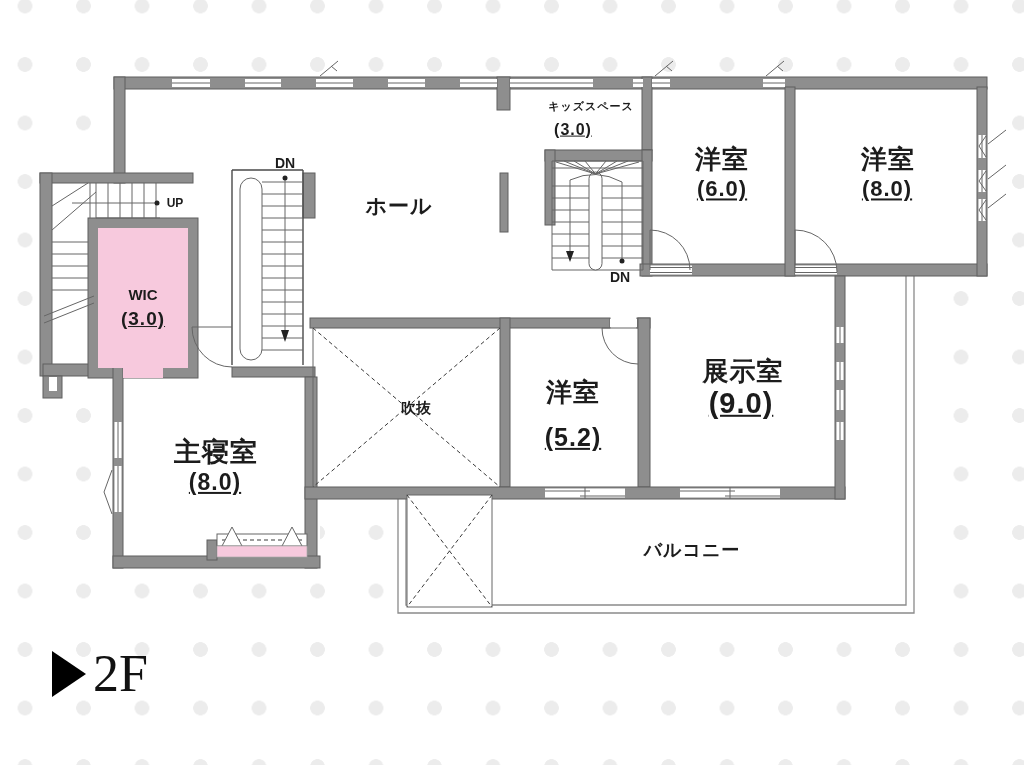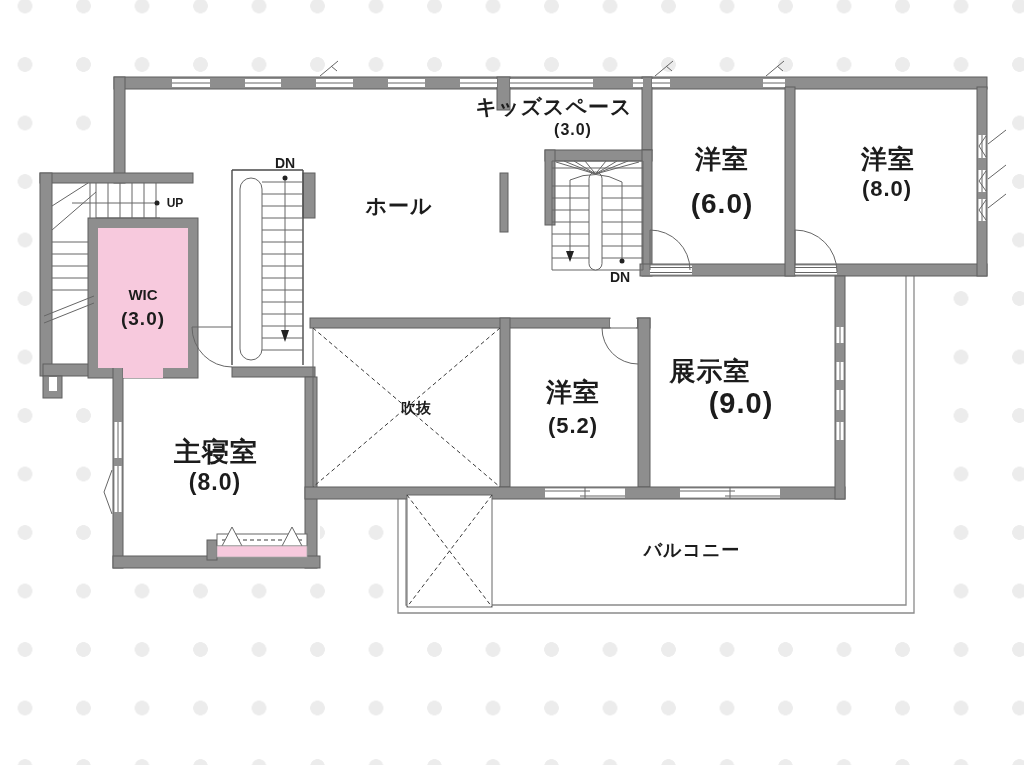--- a/index.html
+++ b/index.html
@@ -28,21 +28,21 @@
   .wh{fill:#ffffff;stroke:var(--line,#666);stroke-width:1;}
   .pink{fill:var(--accent-pink,#f7c9dd);stroke:none;}
   .pinkline{fill:var(--accent-pink,#f7c9dd);stroke:#a9a9a9;stroke-width:.7;}
   .dotpt{fill:#222;stroke:none;}
   .ah{fill:#222;stroke:none;}
   .lbl{
     position:absolute;transform:translate(-50%,-50%);
     color:#1c1c1c;white-space:nowrap;text-align:center;
     font-weight:600;letter-spacing:1px;line-height:1.05;
   }
-  .sm{font-weight:600;}
+  .sm{font-weight:600;text-decoration:underline;}
   #floor-marker{
     position:absolute;left:52px;top:648px;
     display:flex;align-items:center;gap:7px;
   }
   #floor-marker .tri{
     width:0;height:0;
     border-left:34px solid #000;
     border-top:23px solid transparent;
     border-bottom:23px solid transparent;
   }
@@ -195,43 +195,47 @@
     <g>
       <path class="ln" d="M313,328 V487"></path>
       <path class="dash" d="M313,328 L500,487 M500,328 L313,487"></path>
       <rect class="wh" x="407" y="495" width="85" height="112"></rect>
       <path class="dash" d="M407,495 L492,607 M492,495 L407,607"></path>
     </g>
   </svg>
 
   <div class="lbl" style="left:399px;top:206px;font-size:21px;text-align:center;">ホール</div>
 
-  <div class="lbl" style="left:554px;top:107px;font-size:21px;">キッズスペース</div>
+  <div class="lbl" style="left:591px;top:107px;font-size:11px;">キッズスペース</div>
   <div class="lbl sm" style="left:573px;top:130px;font-size:16px;">(3.0)</div>
 
   <div class="lbl" style="left:722px;top:160px;font-size:26px;">洋室</div>
-  <div class="lbl sm" style="left:722px;top:204px;font-size:28px;">(6.0)</div>
+  <div class="lbl sm" style="left:722px;top:189px;font-size:22px;">(6.0)</div>
 
   <div class="lbl" style="left:888px;top:160px;font-size:26px;">洋室</div>
   <div class="lbl sm" style="left:887px;top:189px;font-size:22px;">(8.0)</div>
 
   <div class="lbl" style="left:143px;top:295px;font-size:15px;letter-spacing:0;">WIC</div>
   <div class="lbl sm" style="left:143px;top:319px;font-size:19px;">(3.0)</div>
 
   <div class="lbl" style="left:216px;top:452px;font-size:27px;text-align:right;">主寝室</div>
   <div class="lbl sm" style="left:215px;top:482px;font-size:23px;">(8.0)</div>
 
   <div class="lbl" style="left:406px;top:408px;font-size:15px;letter-spacing:0;padding-left:20px;">吹抜</div>
 
   <div class="lbl" style="left:573px;top:393px;font-size:26px;">洋室</div>
-  <div class="lbl sm" style="left:573px;top:426px;font-size:22px;">(5.2)</div>
-
-  <div class="lbl" style="left:710px;top:372px;font-size:26px;">展示室</div>
+  <div class="lbl sm" style="left:573px;top:437px;font-size:25px;">(5.2)</div>
+
+  <div class="lbl" style="left:743px;top:372px;font-size:26px;">展示室</div>
   <div class="lbl sm" style="left:741px;top:403px;font-size:29px;">(9.0)</div>
 
   <div class="lbl" style="left:692px;top:550px;font-size:18px;">バルコニー</div>
 
   <div class="lbl" style="left:175px;top:203px;font-size:12px;letter-spacing:0;">UP</div>
   <div class="lbl" style="left:285px;top:163px;font-size:14px;letter-spacing:0;">DN</div>
   <div class="lbl" style="left:620px;top:277px;font-size:14px;letter-spacing:0;">DN</div>
 
+  <div id="floor-marker">
+    <div class="tri"></div>
+    <div class="txt">2F</div>
+  </div>
 
 </div>
 
 </body></html>

